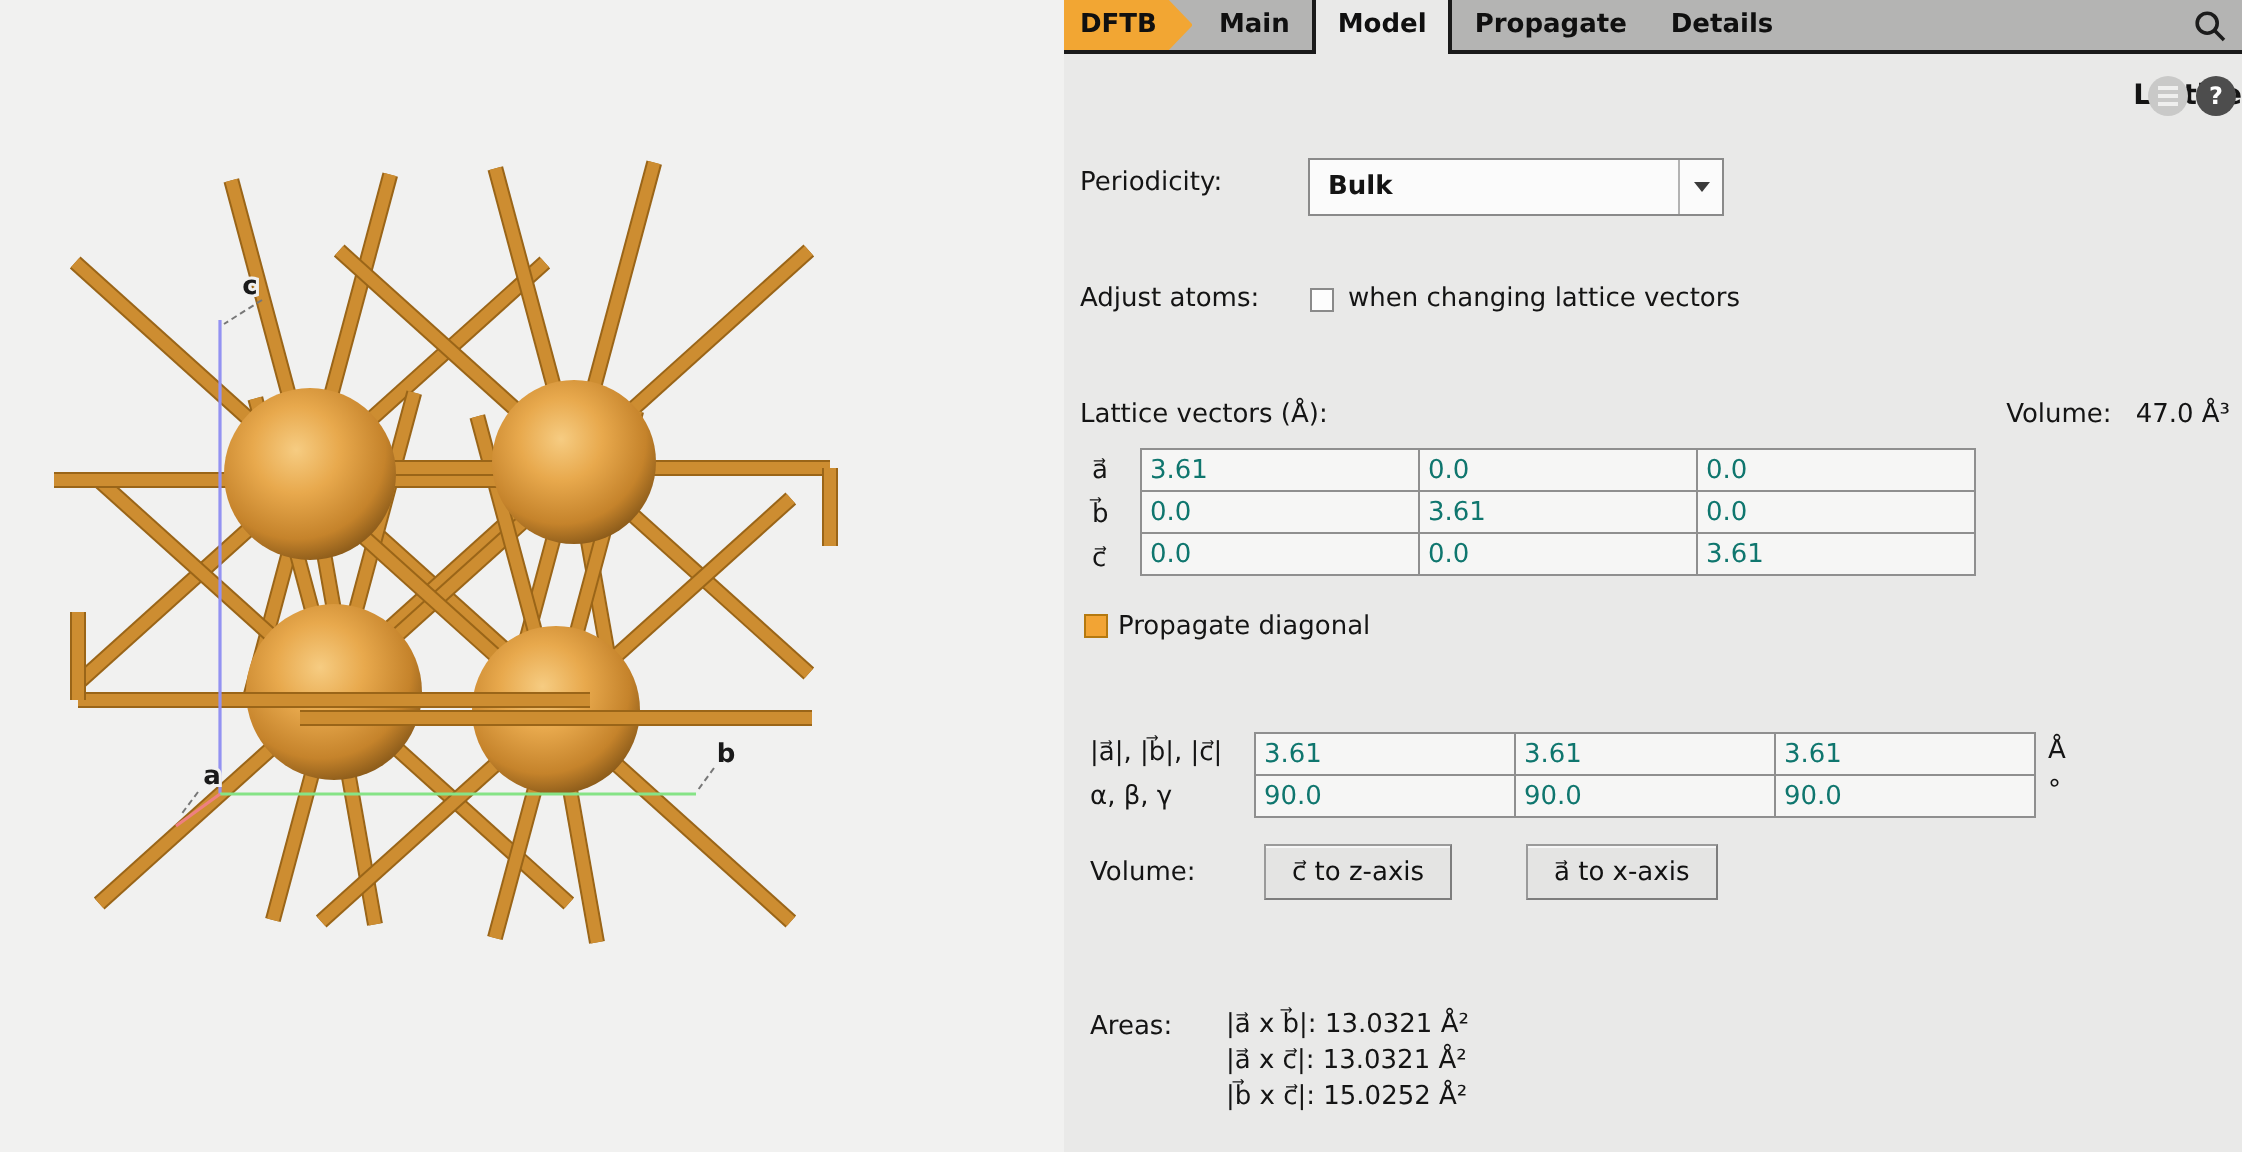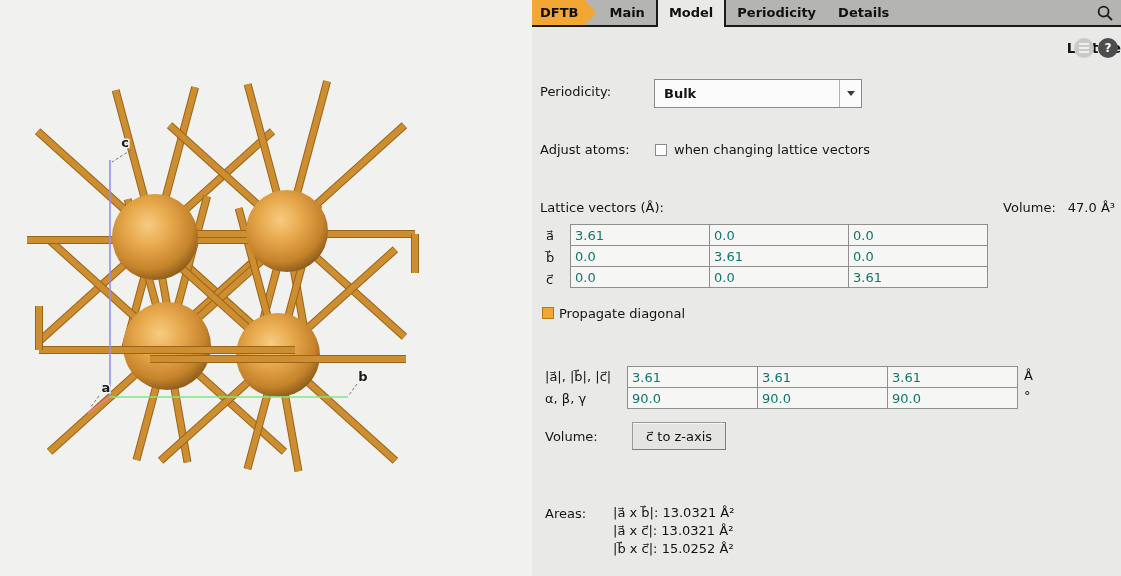--- a/index.html
+++ b/index.html
@@ -172,21 +172,21 @@
         <text x="363" y="381" text-anchor="middle" fill="#1a1a1a" font-size="13" font-weight="bold" paint-order="stroke" stroke="#f1f1f0" stroke-width="3">b</text>
       </svg>
   </div>
 
   <div class="panel">
 
     <div class="tabbar">
       <div class="tab tab-dftb">DFTB</div>
       <div class="tab">Main</div>
       <div class="tab tab-active">Model</div>
-      <div class="tab">Periodicity</div>
+      <div class="tab">Propagate</div>
       <div class="tab">Details</div>
       <div class="tab-search">
         <svg width="18" height="18" viewBox="0 0 18 18">
           <circle cx="7.6" cy="7.6" r="5" fill="none" stroke="#1c1c1c" stroke-width="1.8"></circle>
           <line x1="11.3" y1="11.3" x2="16" y2="16" stroke="#1c1c1c" stroke-width="1.8"></line>
         </svg>
       </div>
     </div>
 
     <div class="panel-title">Lattice</div>
@@ -250,20 +250,21 @@
     <div class="p-label" style="left:13px; top:391px">α, β, γ</div>
     <div class="small-grid" style="top:387px">
       <input class="cell" value="90.0" style="">
       <input class="cell" style="margin-left: -1px;" value="90.0">
       <input class="cell" style="margin-left: -1px;" value="90.0">
     </div>
     <div class="p-label" style="left:492px; top:388px">°</div>
 
     <div class="p-label" style="left:13px; top:429px">Volume:</div>
     <button class="btn" style="left:100px">c⃗ to z-axis</button>
+    <button class="btn" style="left:231px">a⃗ to x-axis</button>
 
     <div class="p-label" style="left:13px; top:506px">Areas:</div>
     <div class="area-line" style="top:505px">|a⃗ x b⃗|: 13.0321 Å²</div>
     <div class="area-line" style="top:523px">|a⃗ x c⃗|: 13.0321 Å²</div>
     <div class="area-line" style="top:541px">|b⃗ x c⃗|: 15.0252 Å²</div>
 
   </div>
 </div>
 
 </body></html>

